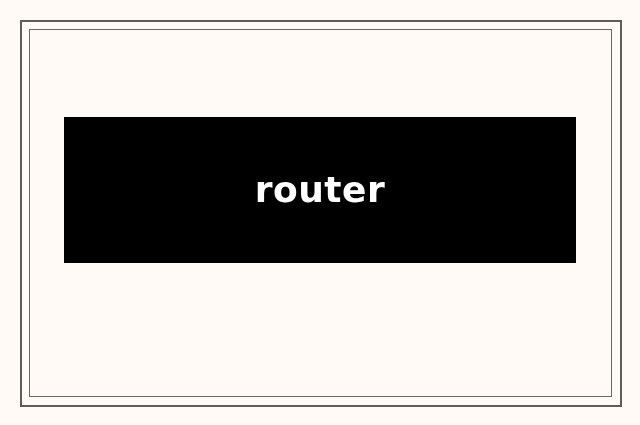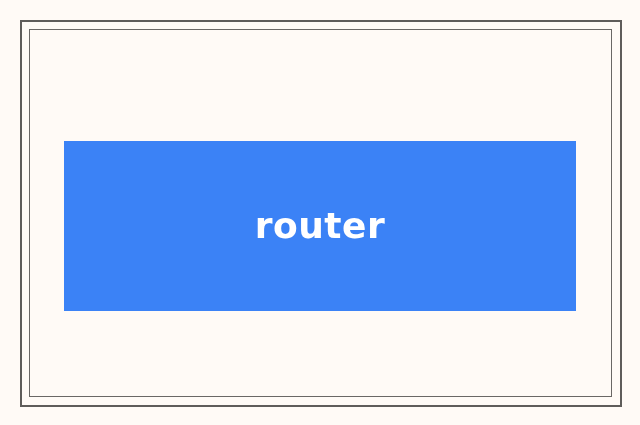--- a/index.html
+++ b/index.html
@@ -17,23 +17,23 @@
       border: 2px solid #5f5c5a;
     }
     .inner-frame {
       position: absolute;
       left: 29px; top: 29px;
       width: 581px; height: 366px;
       border: 1px solid #6a6765;
     }
     .placeholder {
       position: absolute;
-      left: 64px; top: 141px;
-      width: 512px; height: 170px;
-      background: #3b82f6;
+      left: 64px; top: 117px;
+      width: 512px; height: 146px;
+      background: #000000;
       display: flex;
       align-items: center;
       justify-content: center;
     }
     .placeholder-label {
       color: #ffffff;
       font-size: 36px;
       font-weight: bold;
       letter-spacing: 0.5px;
       margin-top: -2px;

